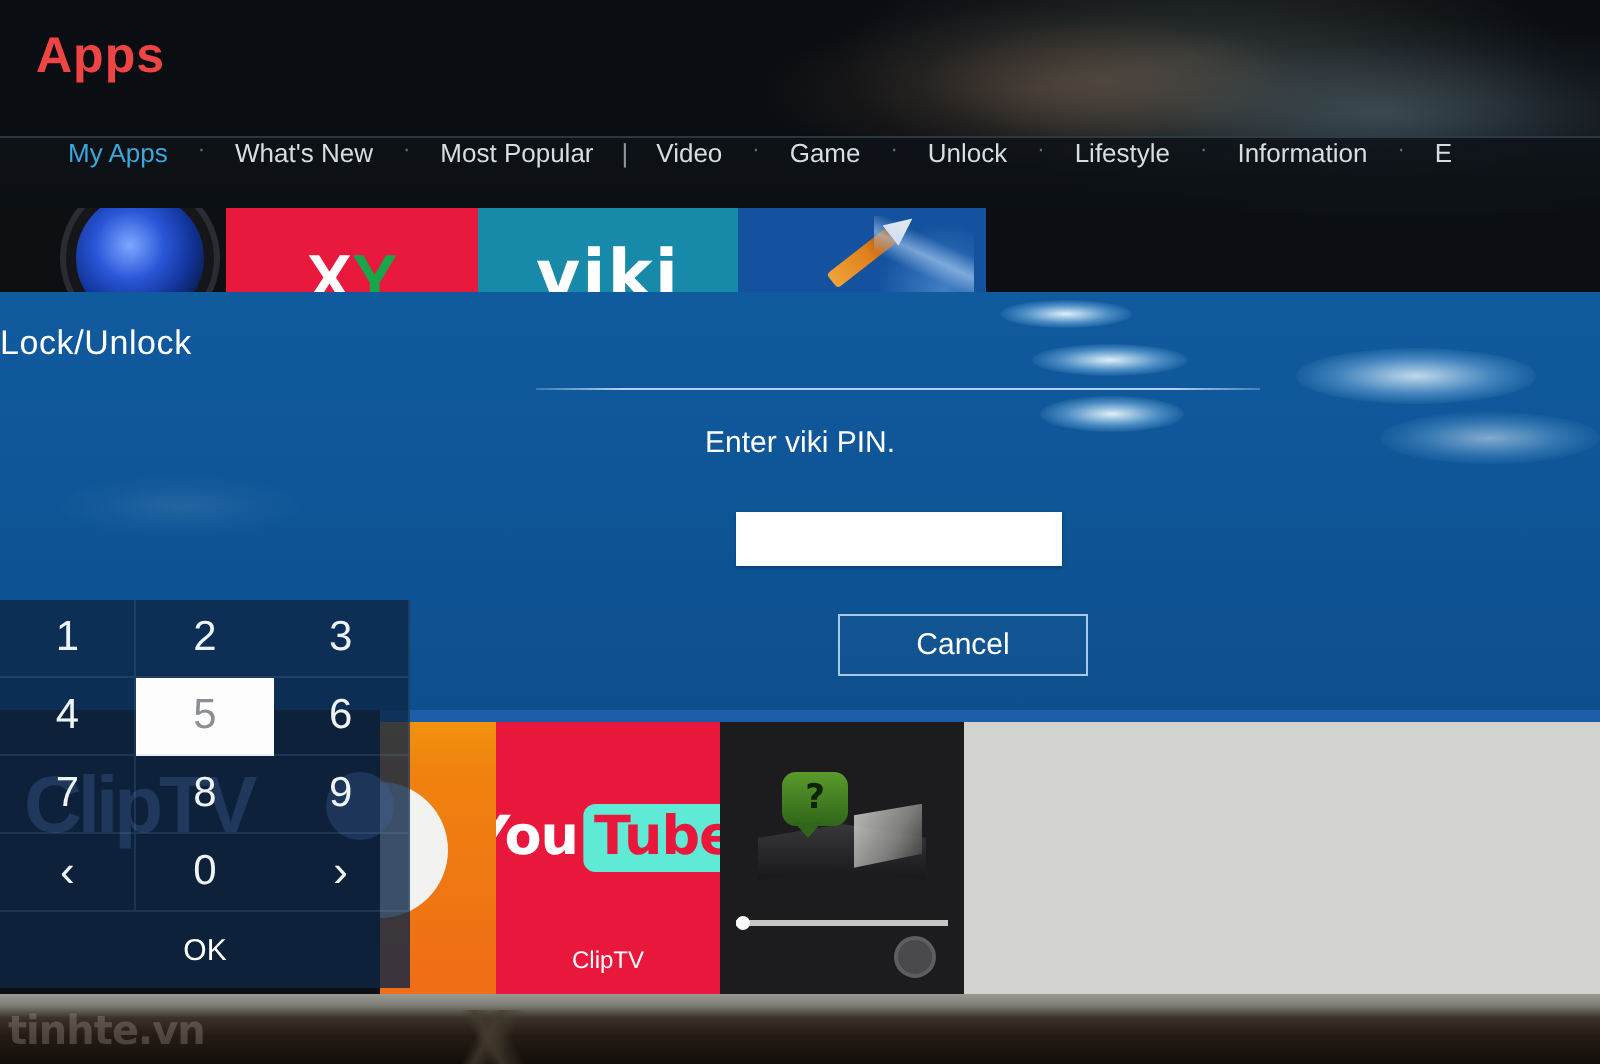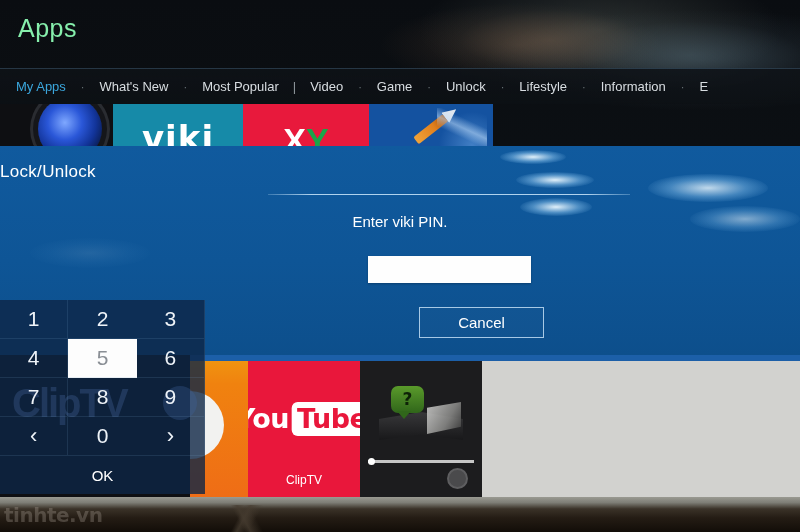--- a/index.html
+++ b/index.html
@@ -30,30 +30,30 @@
   .photo-bg2 {
     position: absolute; left: 430px; top: 0; width: 370px; height: 150px;
     background:
       radial-gradient(ellipse 120px 40px at 120px 40px, rgba(160,120,90,0.22), rgba(0,0,0,0) 75%),
       radial-gradient(ellipse 150px 45px at 260px 55px, rgba(110,140,155,0.25), rgba(0,0,0,0) 75%);
   }
 
   
   .header-title {
     position: absolute; left: 18px; top: 14px;
-    font-size: 25px; color: #86efac; letter-spacing: 0.5px;
-    font-weight: 400;
+    font-size: 25px; color: #ef4444; letter-spacing: 0.5px;
+    font-weight: 700;
   }
 
   .navbar {
     position: absolute; left: 0; top: 68px; width: 800px; height: 36px;
     background: linear-gradient(180deg, rgba(14,18,23,0.88), rgba(12,16,20,0.80));
     border-top: 1px solid rgba(90,130,160,0.35);
-    display: flex; align-items: center;
-    padding-left: 14px;
+    display: flex; align-items: flex-start;
+    padding-left: 32px;
     box-sizing: border-box;
   }
   .nav-item {
     font-size: 13px; color: #d8dde1; font-weight: 300;
     white-space: nowrap;
     padding: 0 2px;
   }
   .nav-item.active { color: #3ba7dd; }
   .nav-sep {
     color: #6a7378; font-size: 11px; padding: 0 13px; user-select: none;
@@ -120,21 +120,21 @@
     width: 14px; height: 14px; border-radius: 50%; background: #e4730f;
   }
 
   .yt-logo {
     position: absolute; left: 50%; top: 46%; transform: translate(-50%,-50%);
     display: flex; align-items: center;
     color: #fff; font-size: 27px; font-weight: bold;
     font-family: "DejaVu Sans", sans-serif; letter-spacing: -0.5px;
   }
   .yt-logo .tube {
-    background: #ffffff; color: #e9173b; border-radius: 6px;
+    background: #5eead4; color: #e9173b; border-radius: 6px;
     padding: 1px 5px 2px 5px; margin-left: 3px;
   }
   .tile-caption {
     position: absolute; left: 0; right: 0; bottom: 10px;
     text-align: center; color: #fff; font-size: 12px; font-weight: 300;
   }
   .emanual-art {
     position: absolute; left: 50%; top: 42%; transform: translate(-50%,-50%);
     width: 84px; height: 54px;
   }
@@ -306,25 +306,25 @@
     <span class="nav-sep">·</span>
     <span class="nav-item">Information</span>
     <span class="nav-sep">·</span>
     <span class="nav-item">E</span>
   </div>
 
   <div class="tile-row row-top">
     <div class="tile tile-dark" style="width:113px">
       <div class="lens"></div>
     </div>
+    <div class="tile tile-red" style="width:126px">
+      <div class="xy-word"><span class="w">X</span><span class="g">Y</span></div>
+    </div>
     <div class="tile tile-viki" style="width:130px">
       <div class="viki-word">viki</div>
-    </div>
-    <div class="tile tile-red" style="width:126px">
-      <div class="xy-word"><span class="w">X</span><span class="g">Y</span></div>
     </div>
     <div class="tile tile-blue" style="width:124px">
       <div class="brush"></div>
       <div class="blue-art"></div>
     </div>
   </div>
 
   <div class="tile-row row-bot">
     <div class="tile tile-dark" style="width:190px"></div>
     <div class="tile tile-orange" style="width:58px">

